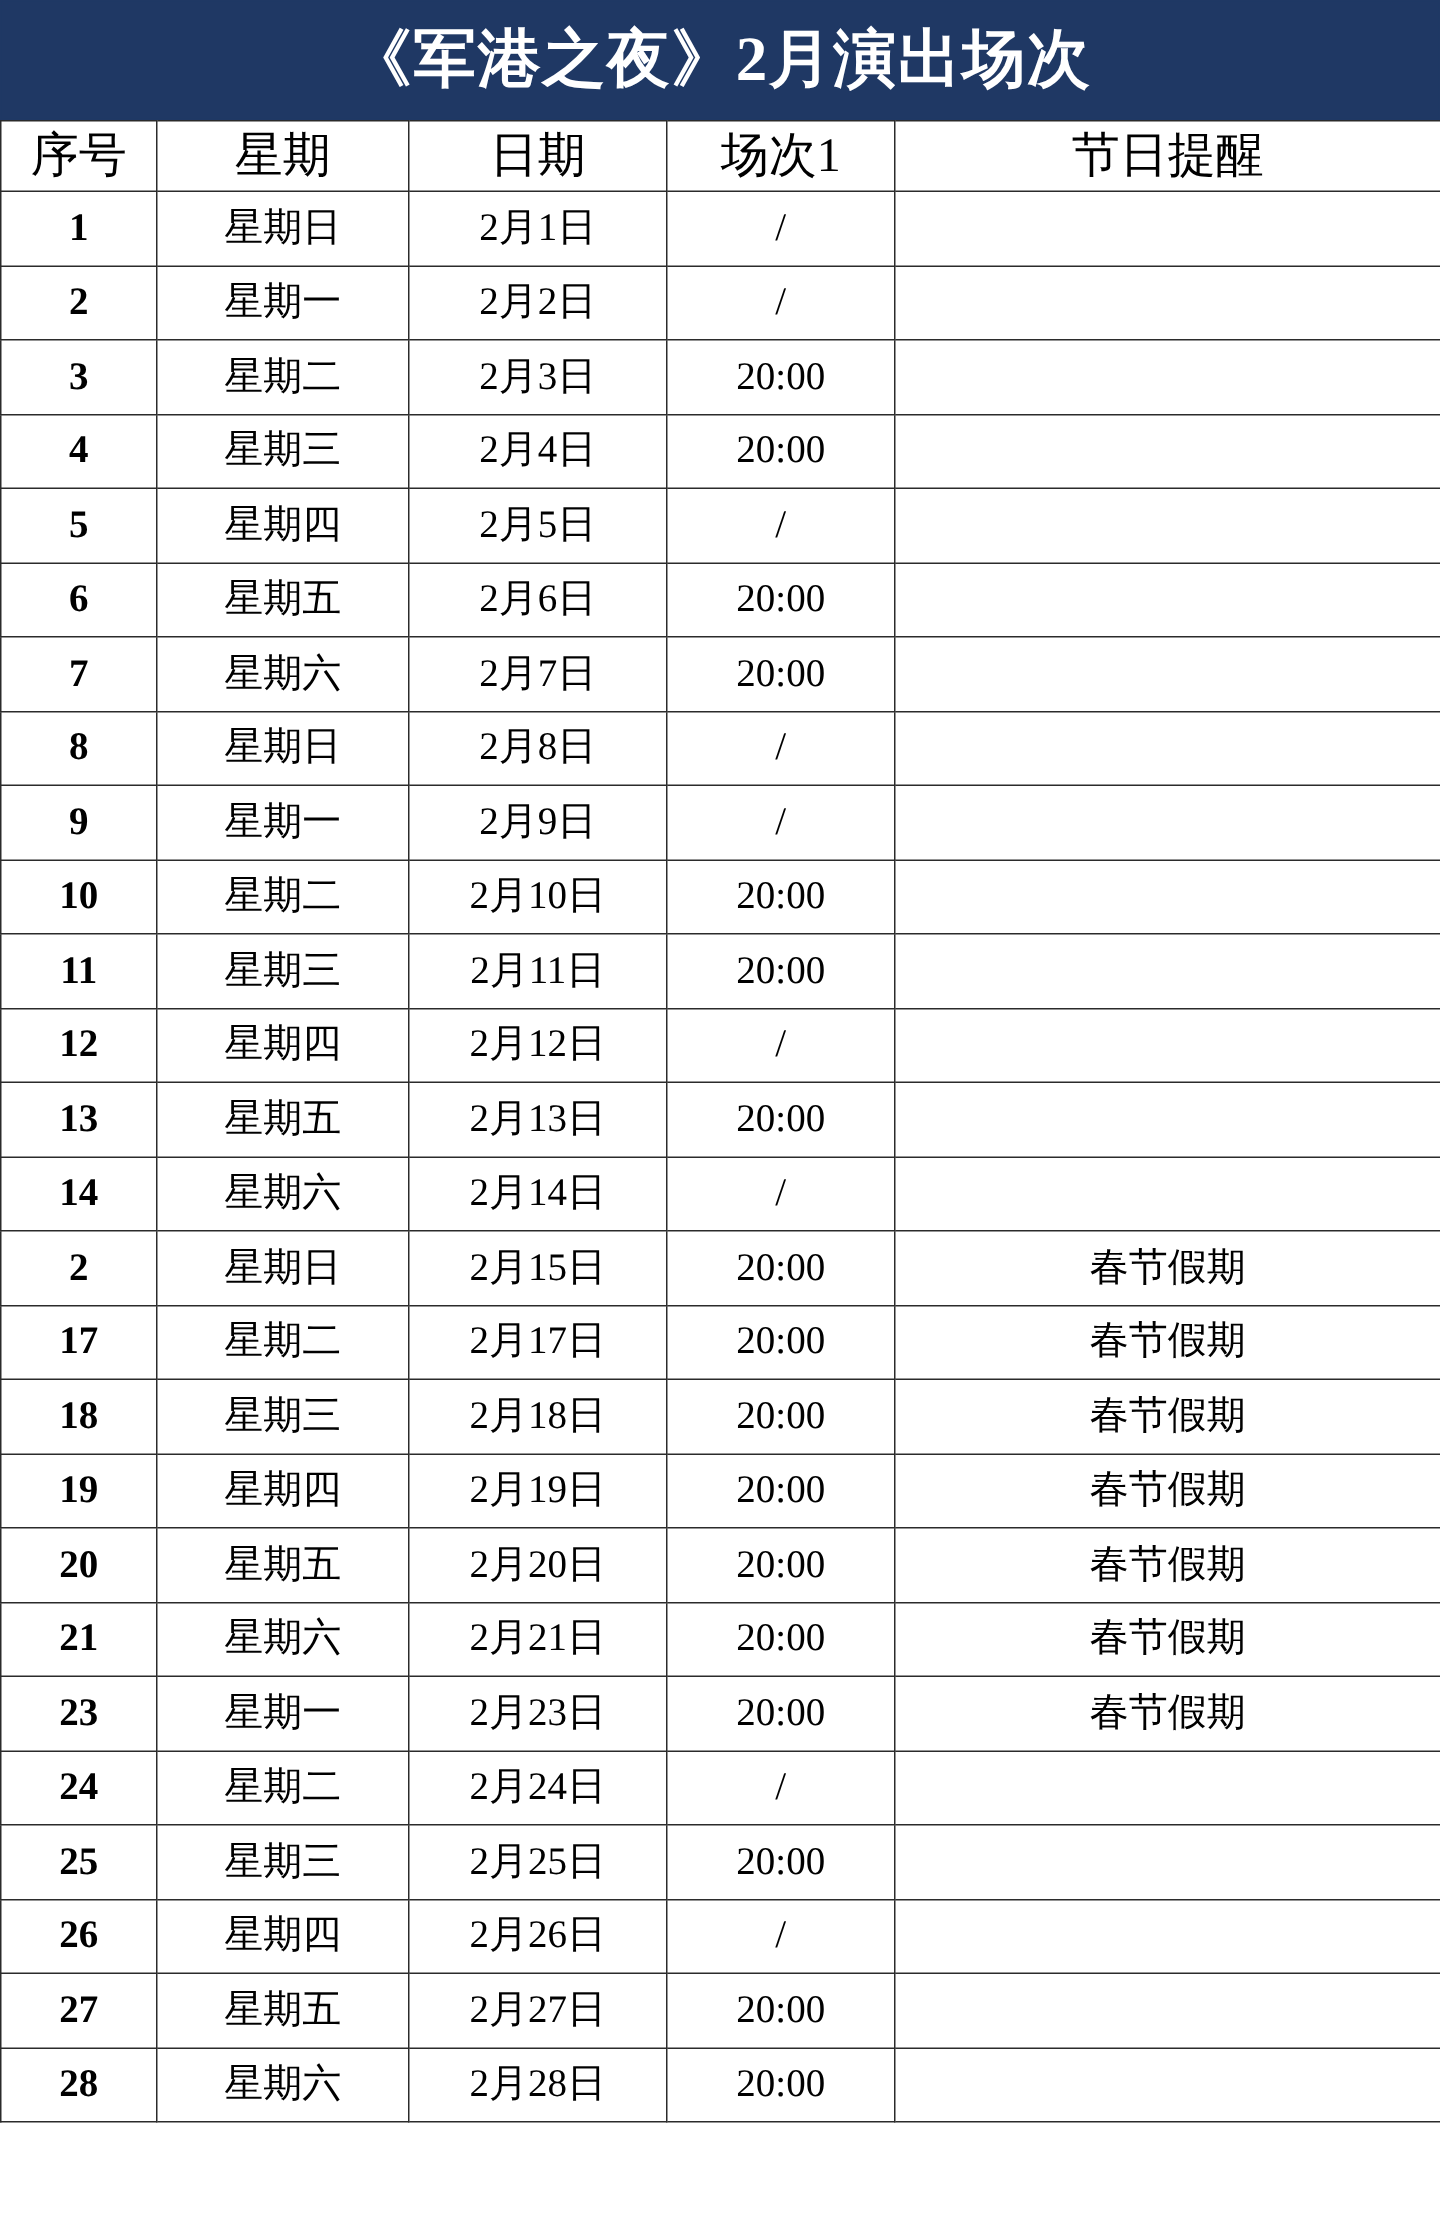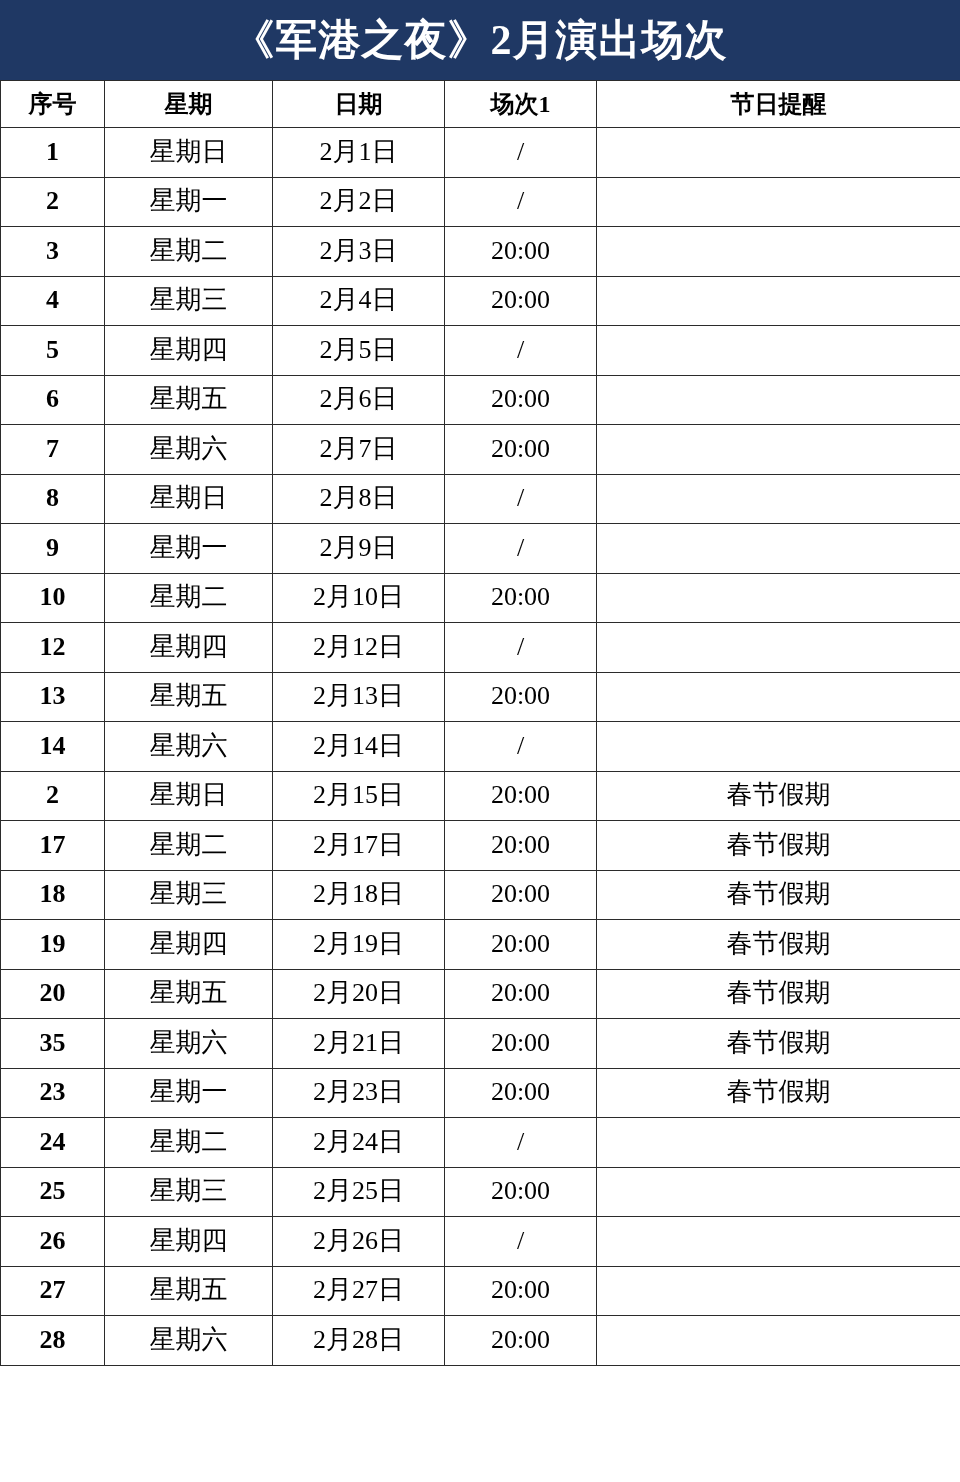--- a/index.html
+++ b/index.html
@@ -47,22 +47,22 @@
     border: 1px solid #2b2b2b;
     text-align: center;
     vertical-align: middle;
     padding: 0;
     height: 48.5px;
     font-size: 26px;
     line-height: 1.1;
     font-family: "Liberation Serif", "DejaVu Serif", serif;
   }
   table.schedule thead th {
-    font-weight: bold;
-    font-size: 24px;
+    font-weight: normal;
+    font-size: 32px;
     height: 46px;
   }
   col.c-index { width: 104px; }
   col.c-weekday { width: 168px; }
   col.c-date { width: 172px; }
   col.c-show { width: 152px; }
   col.c-note { width: 364px; }
 
   td.idx {
     font-weight: bold;
@@ -166,20 +166,27 @@
           <td class="note"></td>
         </tr>
         <tr>
           <td class="idx">10</td>
           <td class="weekday">星期二</td>
           <td class="date">2月10日</td>
           <td class="show">20:00</td>
           <td class="note"></td>
         </tr>
         <tr>
+          <td class="idx">11</td>
+          <td class="weekday">星期三</td>
+          <td class="date">2月11日</td>
+          <td class="show">20:00</td>
+          <td class="note"></td>
+        </tr>
+        <tr>
           <td class="idx">12</td>
           <td class="weekday">星期四</td>
           <td class="date">2月12日</td>
           <td class="show slash">/</td>
           <td class="note"></td>
         </tr>
         <tr>
           <td class="idx">13</td>
           <td class="weekday">星期五</td>
           <td class="date">2月13日</td>
@@ -222,21 +229,21 @@
           <td class="note">春节假期</td>
         </tr>
         <tr>
           <td class="idx">20</td>
           <td class="weekday">星期五</td>
           <td class="date">2月20日</td>
           <td class="show">20:00</td>
           <td class="note">春节假期</td>
         </tr>
         <tr>
-          <td class="idx">35</td>
+          <td class="idx">21</td>
           <td class="weekday">星期六</td>
           <td class="date">2月21日</td>
           <td class="show">20:00</td>
           <td class="note">春节假期</td>
         </tr>
         <tr>
           <td class="idx">23</td>
           <td class="weekday">星期一</td>
           <td class="date">2月23日</td>
           <td class="show">20:00</td>

